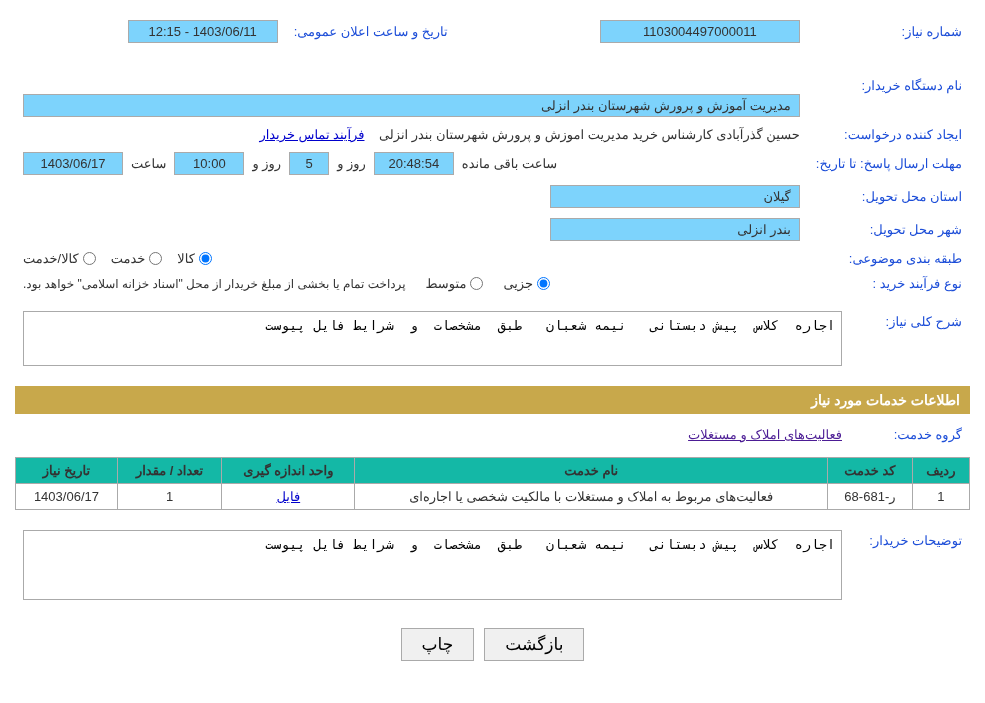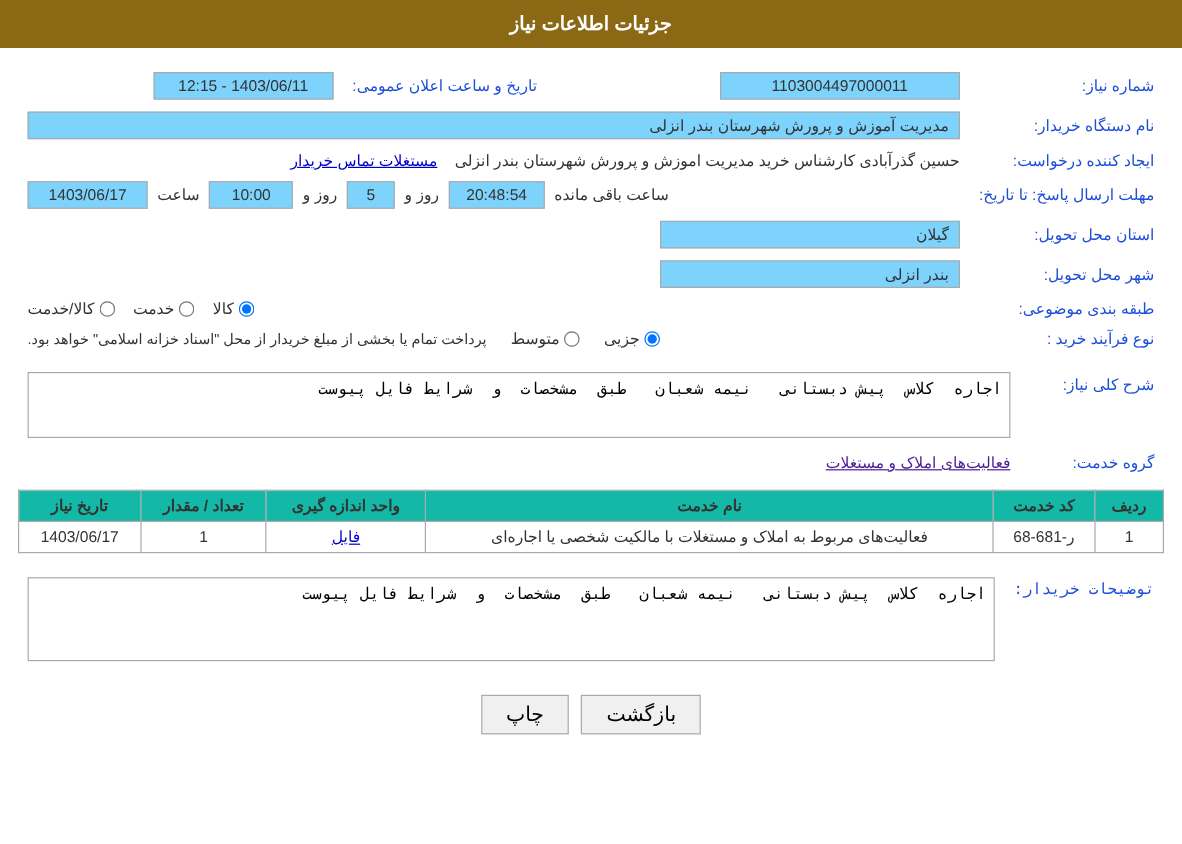--- a/index.html
+++ b/index.html
@@ -151,48 +151,47 @@
     }
     .col-link {
       color: #4c1d95;
       text-decoration: underline;
     }
   </style>
 </head>
 <body>
 
 <div class="page-wrapper">
-  <div class="header-bar">جزئیات اطلاعات نیاز</div>
 
   <div class="content">
 
     <table class="form-table">
       <tbody>
           <tr>
         <td class="label-cell">شماره نیاز:</td>
         <td class="value-cell" colspan="3">
           <span class="bordered-input" style="display:inline-block; min-width:200px; text-align:center;">1103004497000011</span>
         </td>
         <td class="label-cell" style="text-align:left;">تاریخ و ساعت اعلان عمومی:</td>
         <td class="value-cell">
           <span class="bordered-input" style="display:inline-block; min-width:150px; text-align:center;">1403/06/11 - 12:15</span>
         </td>
       </tr>
       <tr>
         <td class="label-cell">نام دستگاه خریدار:</td>
         <td class="value-cell" colspan="5">
-          <span class="bordered-input input-wide" style="display:inline-block; width:100%; text-align:right;">مدیریت آموزش و پرورش شهرستان بندر انزلی</span>
+          <span class="bordered-input input-wide" style="display:inline-block; width:100%; text-align:right;margin-top:41px;">مدیریت آموزش و پرورش شهرستان بندر انزلی</span>
         </td>
       </tr>
       <tr>
         <td class="label-cell">ایجاد کننده درخواست:</td>
         <td class="value-cell" colspan="5">
           <span>حسین گذرآبادی کارشناس خرید مدیریت اموزش و پرورش شهرستان بندر انزلی</span>
           &nbsp;&nbsp;
-          <span class="link-blue">مستغلات تماس خریدار</span>
+          <span class="link-blue">فرآیند تماس خریدار</span>
         </td>
       </tr>
       <tr>
         <td class="label-cell">مهلت ارسال پاسخ: تا تاریخ:</td>
         <td class="value-cell" colspan="5">
           <div class="date-time-row">
             <span class="bordered-input" style="display:inline-block; min-width:100px; text-align:center;">1403/06/17</span>
             <span>ساعت</span>
             <span class="bordered-input" style="display:inline-block; min-width:70px; text-align:center;">10:00</span>
             <span>روز و</span>
@@ -257,20 +256,21 @@
       <tbody>
           <tr>
         <td class="label-cell" style="vertical-align:top; padding-top:8px;">شرح کلی نیاز:</td>
         <td>
           <textarea class="textarea-box" readonly="" style="">اجاره  کلاس  پیش دبستانی   نیمه شعبان   طبق  مشخصات  و  شرایط فایل پیوست</textarea>
         </td>
       </tr>
     </tbody>
       </table>
 
+    <div class="section-title">اطلاعات خدمات مورد نیاز</div>
 
     <table class="form-table">
       <tbody>
           <tr>
         <td class="label-cell">گروه خدمت:</td>
         <td class="value-cell">
           <span class="link-blue col-link">فعالیت‌های  املاک  و مستغلات</span>
         </td>
       </tr>
     </tbody>
@@ -295,21 +295,21 @@
           <td style="color:#0000cc; text-decoration:underline; cursor:pointer;">فایل</td>
           <td>1</td>
           <td>1403/06/17</td>
         </tr>
       </tbody>
     </table>
 
     <table class="form-table" style="margin-top:15px;">
       <tbody>
           <tr>
-        <td class="label-cell" style="vertical-align:top; padding-top:8px;font-family:Liberation Mono, monospace;">توضیحات خریدار:</td>
+        <td class="label-cell" style="vertical-align:top; padding-top:8px;">توضیحات خریدار:</td>
         <td>
           <textarea class="buyer-notes-area" readonly="" style="">اجاره  کلاس  پیش دبستانی   نیمه شعبان   طبق  مشخصات  و  شرایط فایل پیوست</textarea>
         </td>
       </tr>
     </tbody>
       </table>
 
     <div class="buttons-row">
       <button class="btn">بازگشت</button>
       <button class="btn">چاپ</button>

